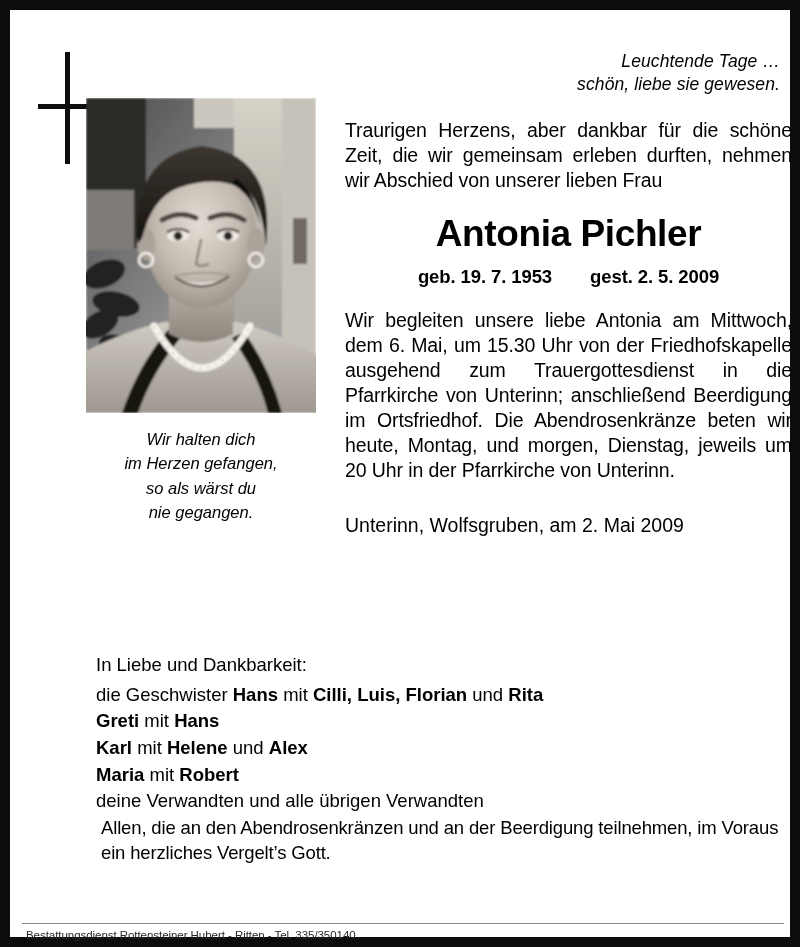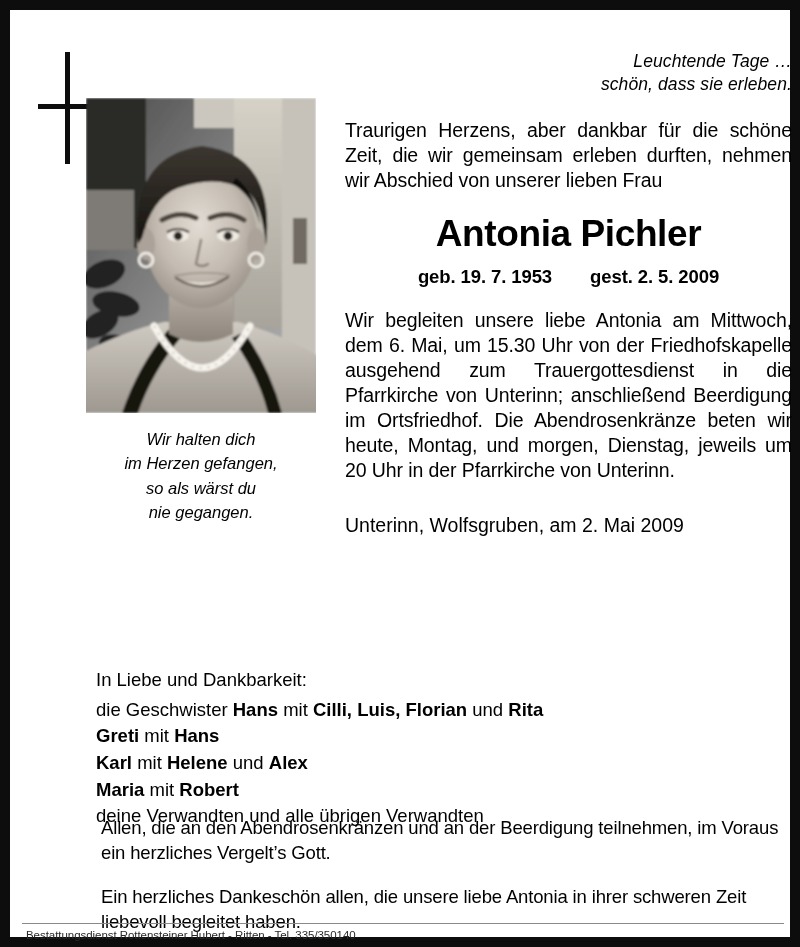--- a/index.html
+++ b/index.html
@@ -53,21 +53,21 @@
     left: 0;
     top: 52px;
     width: 56px;
     height: 5px;
     background: #0d0d0d;
   }
 
   
   .verse-top {
     position: absolute;
-    left: 412px;
+    left: 400px;
     top: 40px;
     width: 370px;
     text-align: right;
     font-style: italic;
     font-size: 17.5px;
     line-height: 1.34;
     letter-spacing: 0.1px;
   }
 
   
@@ -134,21 +134,21 @@
     font-size: 19.5px;
     line-height: 1.285;
     margin: 30px 0 0 0;
     text-align: left;
   }
 
   
   .family {
     position: absolute;
     left: 86px;
-    top: 657px;
+    top: 642px;
     width: 690px;
   }
   .family .intro {
     font-size: 18.5px;
     line-height: 1.44;
     margin: 0 0 3px 0;
   }
   .family .fline {
     font-size: 18.5px;
     line-height: 1.44;
@@ -196,21 +196,21 @@
 <div class="notice">
   <div class="inner">
 
     <div class="cross">
       <div class="vbar"></div>
       <div class="hbar"></div>
     </div>
 
     <div class="verse-top">
       <div>Leuchtende Tage …</div>
-      <div>schön, dass sie erleben.</div>
+      <div>schön, liebe sie gewesen.</div>
     </div>
 
     <div class="photo-wrap">
       <svg class="portrait" viewBox="0 0 230 315" preserveAspectRatio="none">
         <defs>
           <linearGradient id="wallG" x1="0" y1="0" x2="1" y2="1">
             <stop offset="0%" stop-color="#4a4a4a"></stop>
             <stop offset="55%" stop-color="#8e8e8e"></stop>
             <stop offset="100%" stop-color="#b9b9b9"></stop>
           </linearGradient>
@@ -325,20 +325,19 @@
           <div class="fline"><span>die Geschwister </span><b>Hans</b><span> mit </span><b>Cilli, Luis, Florian</b><span> und </span><b>Rita</b></div>
           <div class="fline"><b>Greti</b><span> mit </span><b>Hans</b></div>
           <div class="fline"><b>Karl</b><span> mit </span><b>Helene</b><span> und </span><b>Alex</b></div>
           <div class="fline"><b>Maria</b><span> mit </span><b>Robert</b></div>
           <div class="fline"><span>deine Verwandten und alle übrigen Verwandten</span></div>
         </div>
     </div>
 
     <div class="closing">
       <p>Allen, die an den Abendrosenkränzen und an der Beerdigung teilnehmen, im Voraus ein herzliches Vergelt’s Gott.</p>
-      <p>Ein herzliches Dankeschön allen, die unsere liebe Antonia in ihrer schweren Zeit liebevoll begleitet haben.</p>
     </div>
 
     <div class="footer-rule"></div>
     <div class="footer-text">Bestattungsdienst Rottensteiner Hubert - Ritten - Tel. 335/350140</div>
 
   </div>
 </div>
 
 </body></html>

